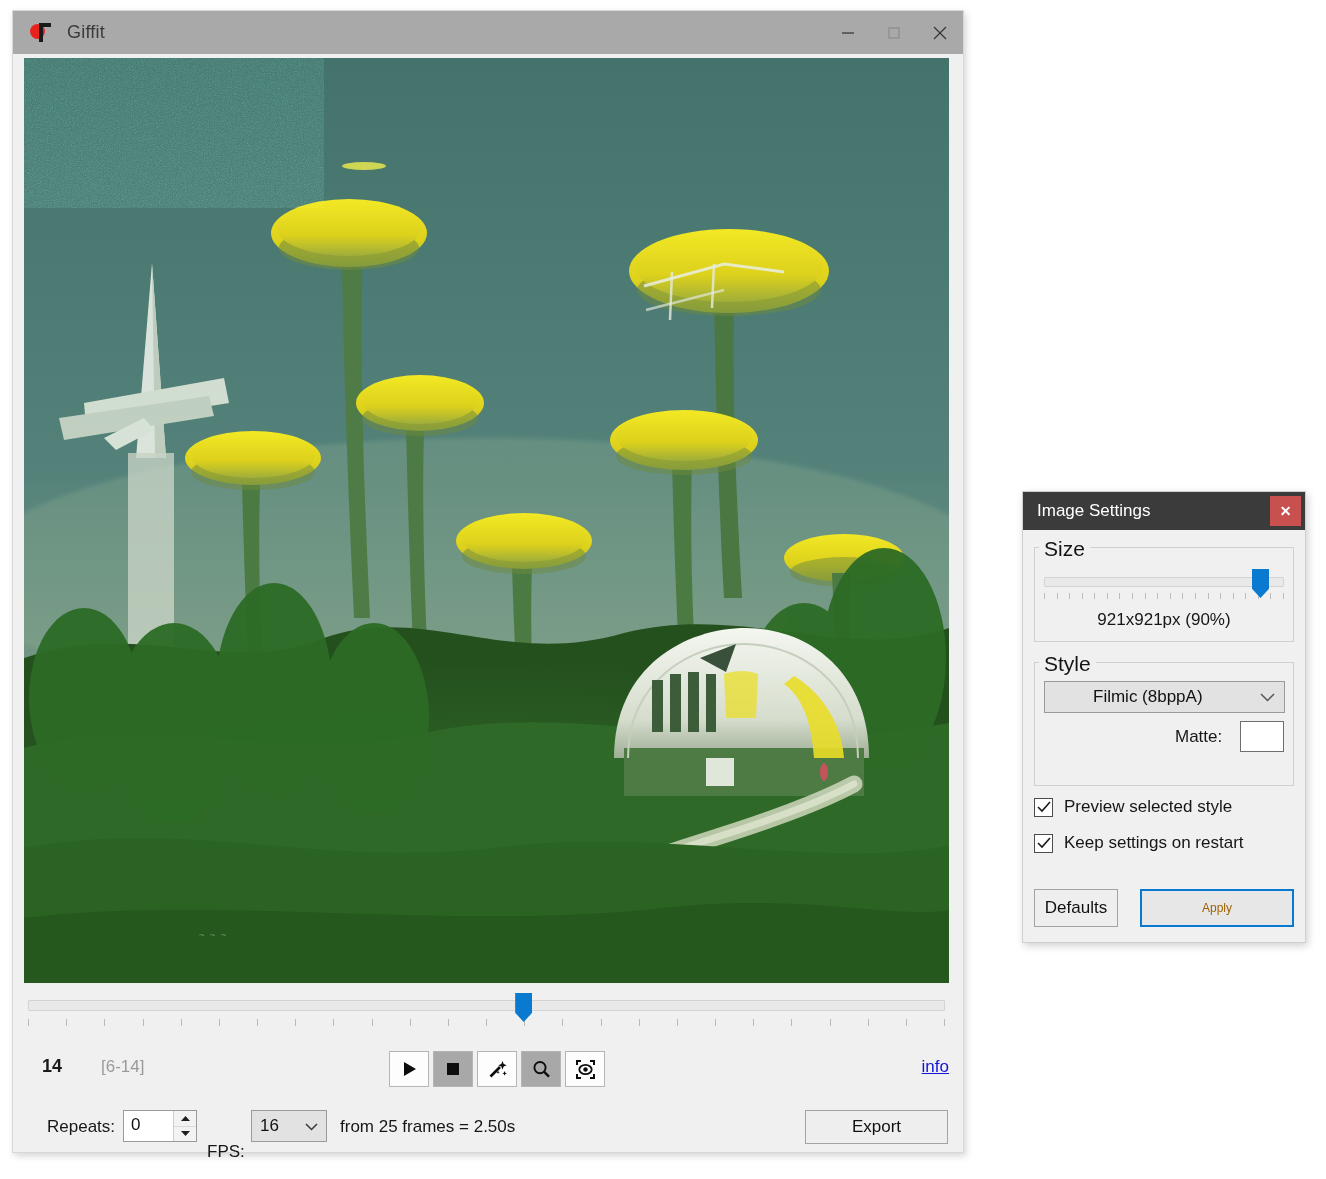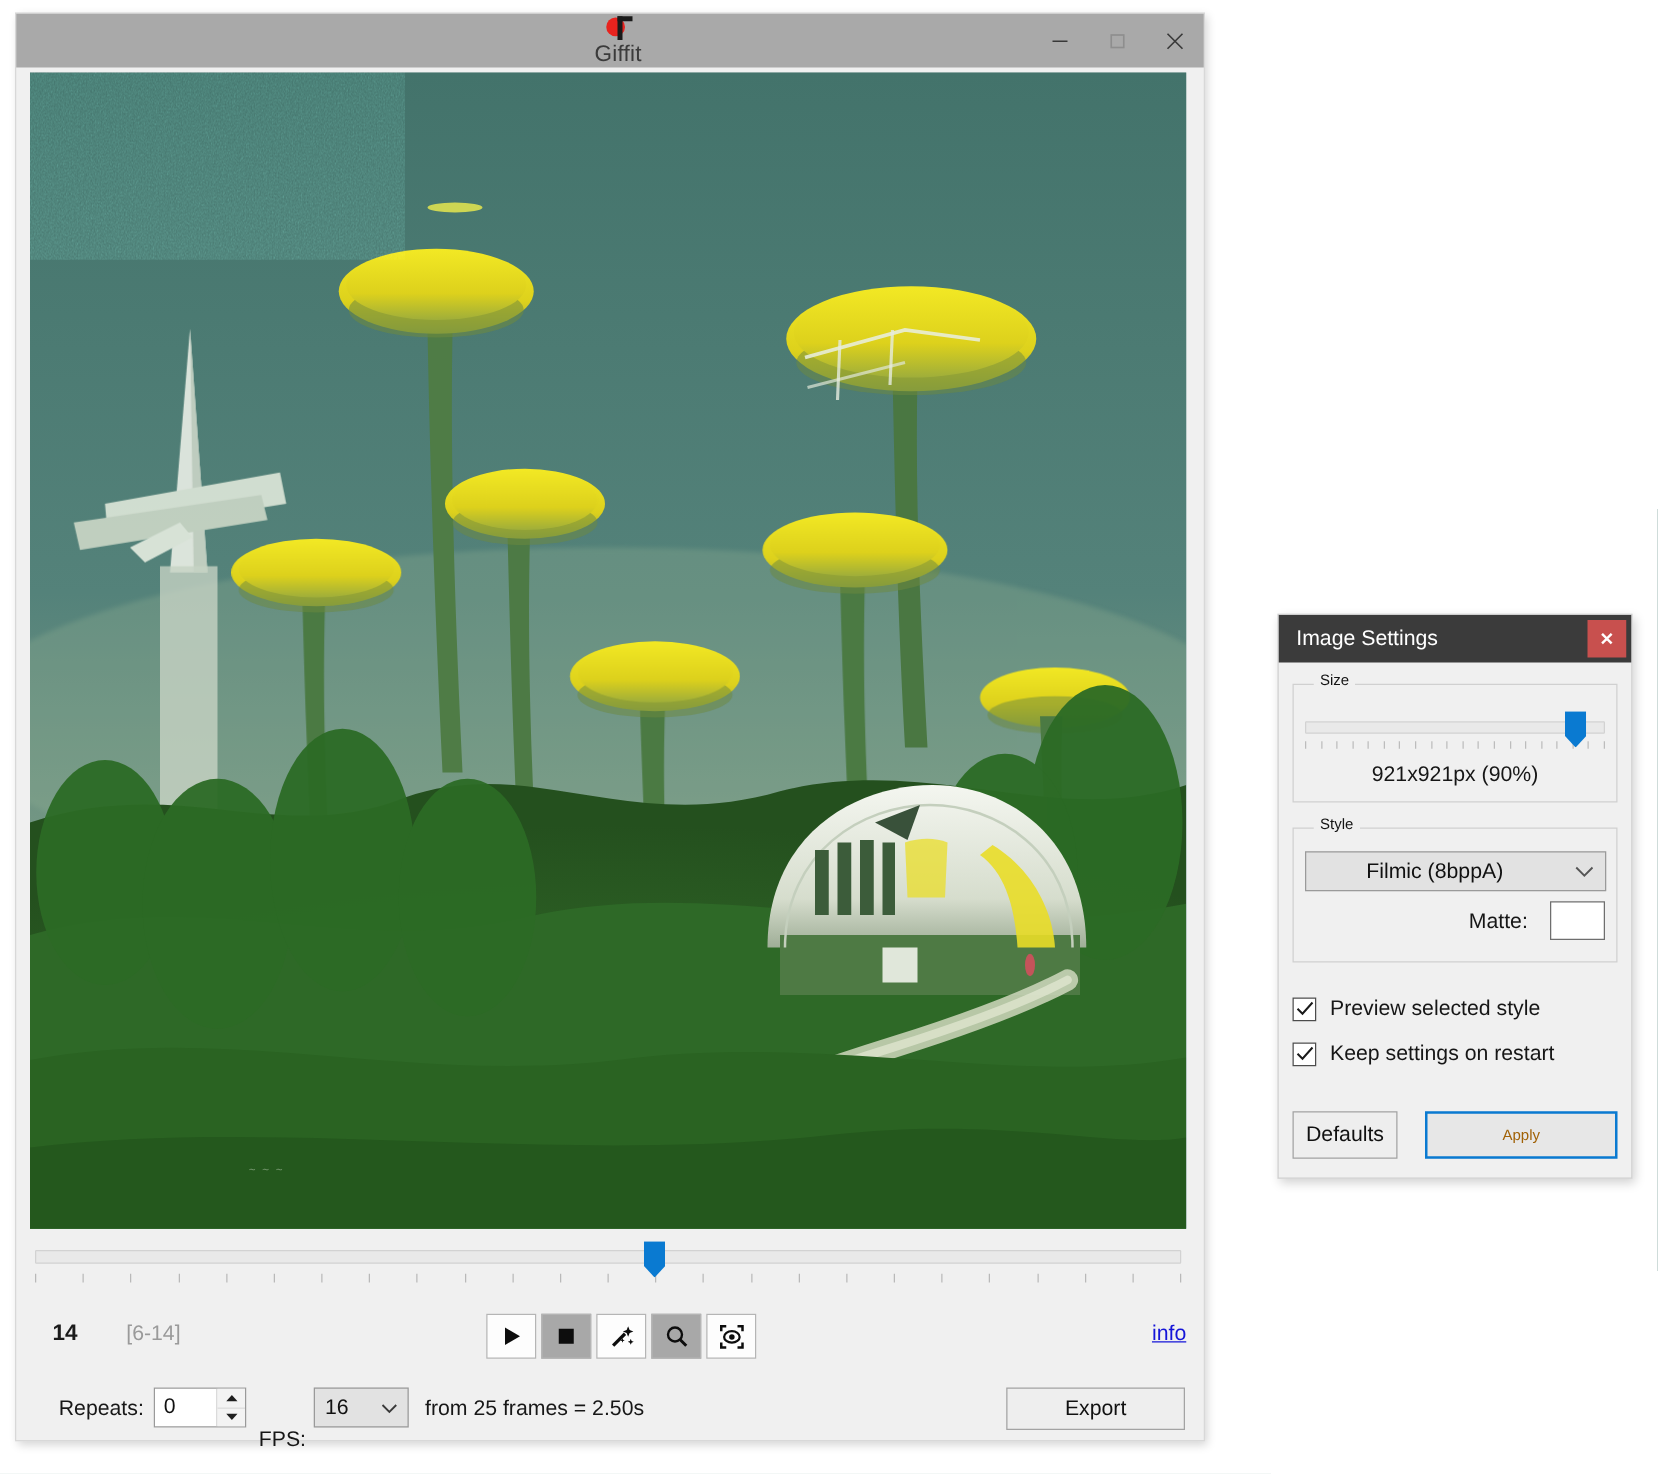--- a/index.html
+++ b/index.html
@@ -24,21 +24,20 @@
     box-shadow: 2px 3px 7px rgba(0,0,0,0.17);
     box-sizing: border-box;
   }
 
   #titlebar {
     height: 43px;
     background: #a9a9a9;
     display: flex;
     align-items: center;
     position: relative;
-    flex-direction: column;
   }
   #app-icon {
     width: 24px; height: 24px;
     margin-left: 17px;
     position: relative;
   }
   #app-icon .dot {
     position: absolute;
     left: 0; top: 3px;
     width: 15px; height: 15px;
@@ -244,24 +243,24 @@
     display: flex; align-items: center; justify-content: center;
     font-size: 14px; font-weight: bold;
   }
 
   .group-box {
     position: absolute;
     border: 1px solid #d0d0d0;
     box-sizing: border-box;
   }
   .group-title {
-    position: absolute; top: -11px; left: 16px;
+    position: absolute; top: -11px; left: 4px;
     background: #f0f0f0;
     padding: 0 5px;
-    font-size: 12px; color: #141414;
+    font-size: 21px; color: #141414;
   }
 
   #size-group { left: 11px; top: 55px; width: 260px; height: 95px; }
   #size-slider-track {
     position: absolute; left: 9px; top: 29px;
     width: 240px; height: 10px;
     background: #e9e9e9; border: 1px solid #d2d2d2;
     box-sizing: border-box; border-radius:1px;
   }
   #size-slider-ticks {
@@ -274,21 +273,21 @@
     position: absolute; top: 21px;
     width: 17px; height: 29px;
     background: #0a7ad1;
     clip-path: polygon(0 0, 100% 0, 100% 68%, 50% 100%, 0 68%);
   }
   #size-readout {
     position: absolute; left: 0; top: 62px; width: 100%;
     text-align: center; font-size: 17px; color: #161616;
   }
 
-  #style-group { left: 11px; top: 170px; width: 260px; height: 108px; }
+  #style-group { left: 11px; top: 170px; width: 260px; height: 124px; }
   #style-select {
     position: absolute; left: 9px; top: 18px;
     width: 241px; height: 32px;
     background: #e2e2e2;
     border: 1px solid #9a9a9a;
     box-sizing: border-box;
     display: flex; align-items: center;
   }
   #style-value { flex: 1; font-size: 17px; color: #111; padding-left: 8px; margin-left: 40px; }
   #style-chevron { padding-right: 9px; display:flex; }

